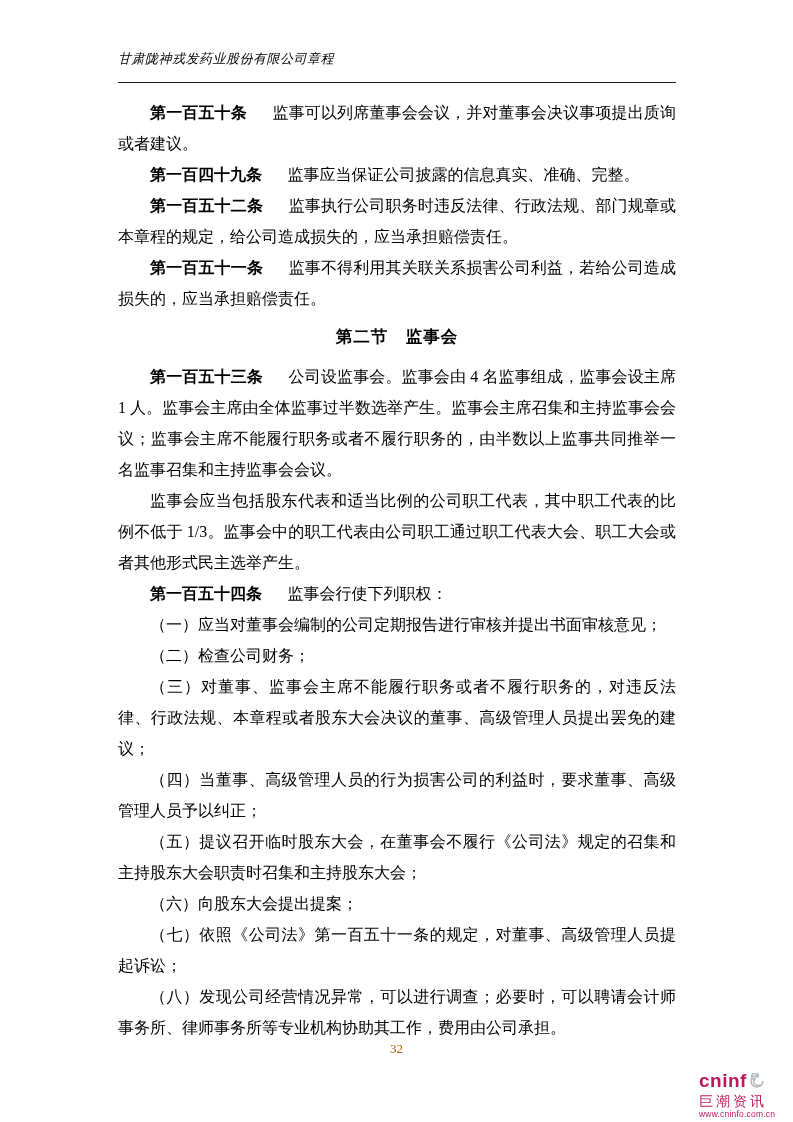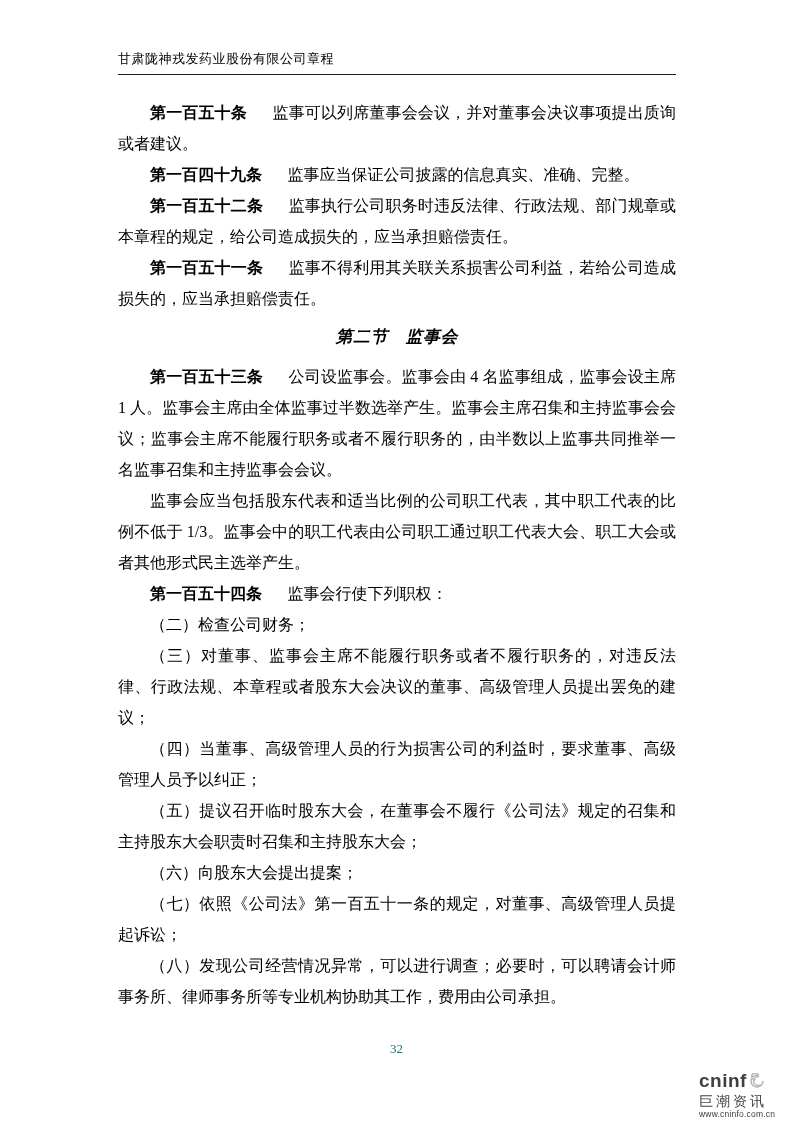--- a/index.html
+++ b/index.html
@@ -17,22 +17,23 @@
     overflow: hidden;
   }
   .doc-header {
     position: absolute;
     top: 50px; left: 118px;
     width: 558px;
   }
   .doc-header-title {
     font-size: 13px;
     letter-spacing: 0.5px;
-    padding-bottom: 6px;
+    padding-bottom: 14px;
     border-bottom: 1px solid #1a1a1a;
+    font-style: italic;
   }
   .doc-body {
     position: absolute;
     top: 97px; left: 118px;
     width: 558px;
     font-size: 16px;
     line-height: 31px;
     text-align: justify;
   }
   .doc-body p {
@@ -43,35 +44,34 @@
     font-weight: bold;
     margin-right: 1.6em;
   }
   h2.section-heading {
     margin: 7px 0 9px 0;
     text-align: center;
     font-size: 16.5px;
     font-weight: bold;
     line-height: 31px;
     letter-spacing: 1px;
-    font-style: italic;
   }
   .page-number {
     position: absolute;
     top: 1041px; left: 0;
     width: 100%;
     text-align: center;
     font-size: 13px;
-    color: #0f766e;
+    color: #a16207;
   }
   .watermark {
     position: absolute;
     top: 1070px; right: 8px;
     width: 86px;
-    color: #404040;
+    color: #be185d;
     line-height: 1.15;
     text-align: left;
   }
   .wm-brand-row {
     display: flex;
     align-items: center;
     gap: 1px;
   }
   .wm-brand {
     font-family: "Liberation Sans", sans-serif;
@@ -113,20 +113,21 @@
     <p><span class="art-label">第一百五十一条</span><span>监事不得利用其关联关系损害公司利益，若给公司造成损失的，应当承担赔偿责任。</span></p>
 
     <h2 class="section-heading">第二节　监事会</h2>
 
     <p><span class="art-label">第一百五十三条</span><span>公司设监事会。监事会由 4 名监事组成，监事会设主席 1 人。监事会主席由全体监事过半数选举产生。监事会主席召集和主持监事会会议；监事会主席不能履行职务或者不履行职务的，由半数以上监事共同推举一名监事召集和主持监事会会议。</span></p>
 
     <p><span>监事会应当包括股东代表和适当比例的公司职工代表，其中职工代表的比例不低于 1/3。监事会中的职工代表由公司职工通过职工代表大会、职工大会或者其他形式民主选举产生。</span></p>
 
     <p><span class="art-label">第一百五十四条</span><span>监事会行使下列职权：</span></p>
 
+    <p>（一）应当对董事会编制的公司定期报告进行审核并提出书面审核意见；</p>
     <p>（二）检查公司财务；</p>
     <p>（三）对董事、监事会主席不能履行职务或者不履行职务的，对违反法律、行政法规、本章程或者股东大会决议的董事、高级管理人员提出罢免的建议；</p>
     <p>（四）当董事、高级管理人员的行为损害公司的利益时，要求董事、高级管理人员予以纠正；</p>
     <p>（五）提议召开临时股东大会，在董事会不履行《公司法》规定的召集和主持股东大会职责时召集和主持股东大会；</p>
     <p>（六）向股东大会提出提案；</p>
     <p>（七）依照《公司法》第一百五十一条的规定，对董事、高级管理人员提起诉讼；</p>
     <p>（八）发现公司经营情况异常，可以进行调查；必要时，可以聘请会计师事务所、律师事务所等专业机构协助其工作，费用由公司承担。</p>
 
   </main>
 

